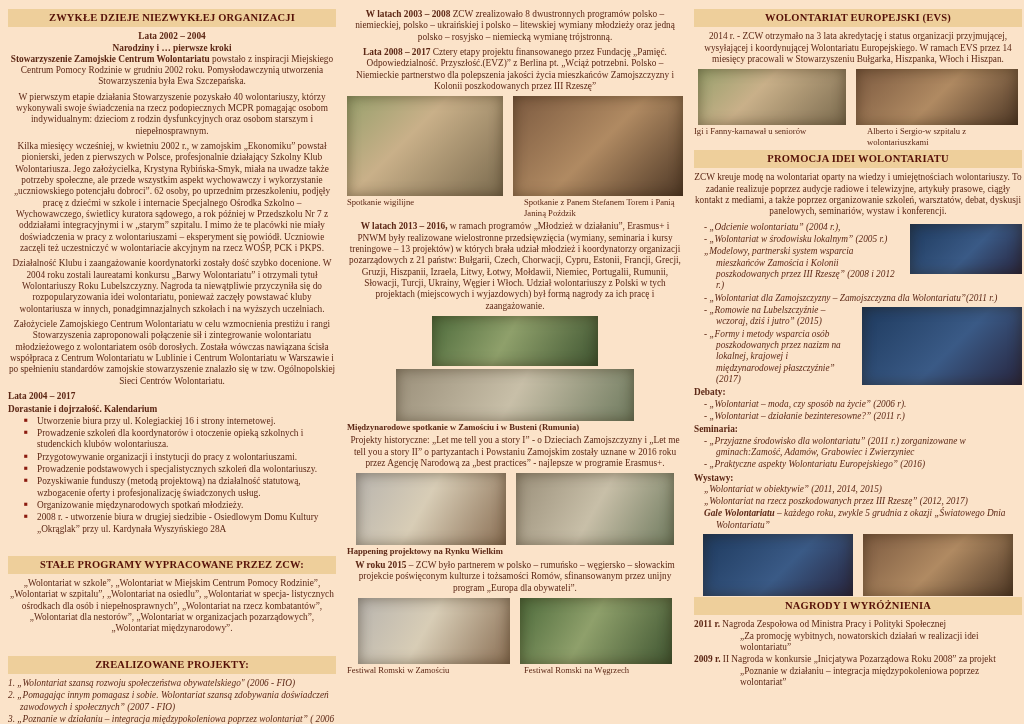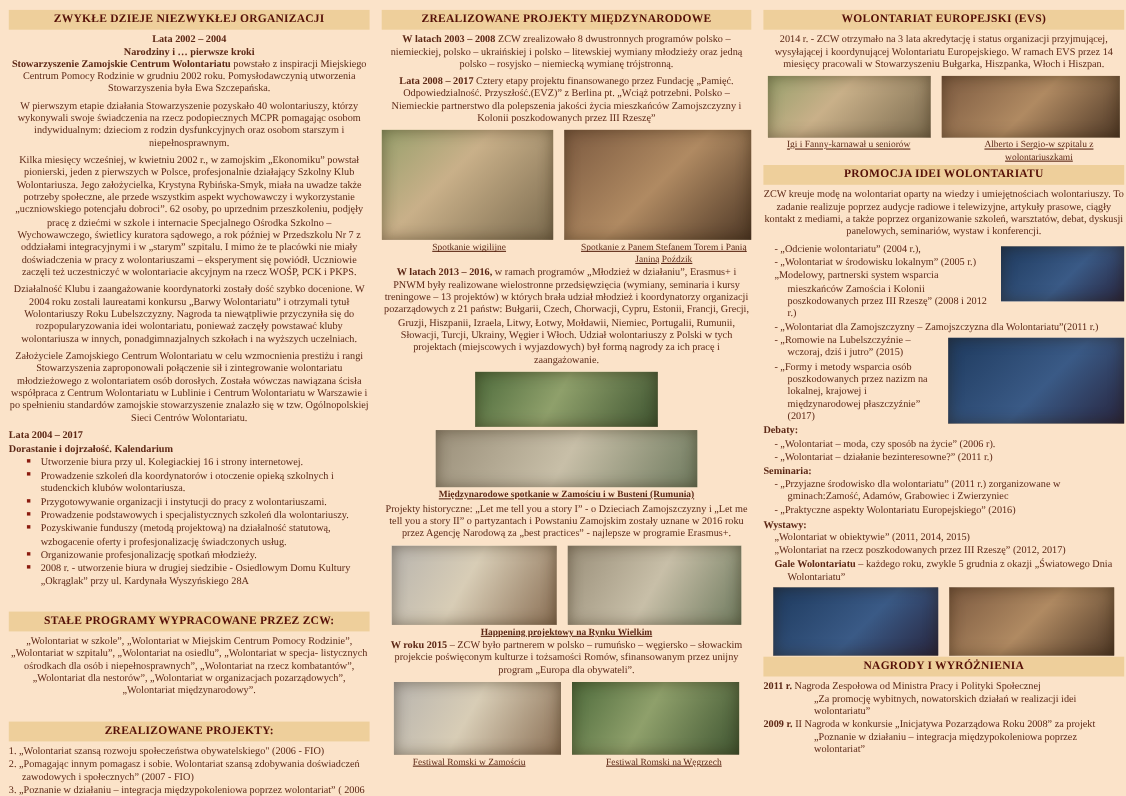--- a/index.html
+++ b/index.html
@@ -10,34 +10,34 @@
   .col.mid{flex-basis:336px;width:336px;}
   .band{background:#eecf9b;color:#551008;font-weight:bold;text-align:center;
     font-size:10.5px;line-height:1.35;padding:2px 2px;margin:0 0 4px 0;letter-spacing:.2px;}
   .band.mt{margin-top:21px;}
   p{margin:0 0 4px 0;text-align:center;}
   .ctr-b{font-weight:bold;text-align:center;margin:0;}
   .lead{font-weight:bold;}
   .subhead{font-weight:bold;text-align:left;margin:2px 0 0 0;}
   .blt{position:relative;padding-left:15px;text-align:left;margin:0 0 1px 14px;}
   .blt::before{content:"■";position:absolute;left:2px;top:0;font-size:6.5px;color:#8a1a0e;}
-  .numit,.dashit{padding-left:12px;text-indent:-12px;text-align:left;margin:0 0 1px 0;}
+  .numit,.dashit{padding-left:12px;text-indent:-12px;text-align:left;margin:0 0 1px 0;font-style:italic;}
   .dashit{margin-left:10px;}
   .award{text-align:left;margin:0 0 1px 0;}
   .award .q{margin-left:46px;}
   .photo-row{display:flex;justify-content:center;align-items:flex-end;gap:10px;margin:2px 0 1px 0;}
   .photo-stack{display:flex;flex-direction:column;align-items:center;gap:3px;margin:2px 0 1px 0;}
   .ph{box-shadow:inset 0 0 14px rgba(40,25,5,.45);}
   .g1{background:linear-gradient(135deg,#97a06c 0%,#c9b089 40%,#7a6a4e 100%);}
   .g2{background:linear-gradient(120deg,#4e6b3c 0%,#8fa06b 45%,#3f5531 100%);}
   .g3{background:linear-gradient(135deg,#1e3a5e 0%,#3a5a86 55%,#27243d 100%);}
   .g4{background:linear-gradient(120deg,#9a8f7a 0%,#c8bfa8 50%,#6e7a5e 100%);}
   .g5{background:linear-gradient(135deg,#7c5a40 0%,#b08a62 50%,#4e3826 100%);}
   .g6{background:linear-gradient(120deg,#b8b4ae 0%,#d8cdb6 45%,#8a6f54 100%);}
-  .cap{font-size:8.6px;text-align:center;margin:0 0 3px 0;text-decoration:underline;}
+  .cap{font-size:8.6px;margin:0 0 3px 0;}
   .cap.b{font-weight:bold;}
   .cap-row{display:flex;justify-content:center;gap:18px;margin:0 0 3px 0;}
   .cap-row .cap{flex:1;margin:0;}
   .conf-ph{float:right;margin:2px 0 3px 7px;}
   .clear{clear:both;}
 </style>
 </head>
 <body>
 
 <div id="leaflet">
@@ -52,38 +52,37 @@
     <p>Działalność Klubu i zaangażowanie koordynatorki zostały dość szybko docenione. W 2004 roku zostali laureatami konkursu „Barwy Wolontariatu” i otrzymali tytuł Wolontariuszy Roku Lubelszczyzny. Nagroda ta niewątpliwie przyczyniła się do rozpopularyzowania idei wolontariatu, ponieważ zaczęły powstawać kluby wolontariusza w innych, ponadgimnazjalnych szkołach i na wyższych uczelniach.</p>
     <p>Założyciele Zamojskiego Centrum Wolontariatu w celu wzmocnienia prestiżu i rangi Stowarzyszenia zaproponowali połączenie sił i zintegrowanie wolontariatu młodzieżowego z wolontariatem osób dorosłych. Została wówczas nawiązana ścisła współpraca z Centrum Wolontariatu w Lublinie i Centrum Wolontariatu w Warszawie i po spełnieniu standardów zamojskie stowarzyszenie znalazło się w tzw. Ogólnopolskiej Sieci Centrów Wolontariatu.</p>
     <div class="ctr-b" style="text-align:left">Lata 2004 – 2017</div>
     <div class="subhead">Dorastanie i dojrzałość. Kalendarium</div>
     <div>
       <div class="blt">Utworzenie biura przy ul. Kolegiackiej 16 i strony internetowej.</div>
       <div class="blt">Prowadzenie szkoleń dla koordynatorów i otoczenie opieką szkolnych i studenckich klubów wolontariusza.</div>
       <div class="blt">Przygotowywanie organizacji i instytucji do pracy z wolontariuszami.</div>
       <div class="blt">Prowadzenie podstawowych i specjalistycznych szkoleń dla wolontariuszy.</div>
       <div class="blt">Pozyskiwanie funduszy (metodą projektową) na działalność statutową, wzbogacenie oferty i profesjonalizację świadczonych usług.</div>
-      <div class="blt">Organizowanie profesjonalizację spotkań młodzieży.</div>
+      <div class="blt">Organizowanie międzynarodowych spotkań młodzieży.</div>
       <div class="blt">2008 r. - utworzenie biura w drugiej siedzibie - Osiedlowym Domu Kultury „Okrąglak” przy ul. Kardynała Wyszyńskiego 28A</div>
     </div>
     <div class="band mt">STAŁE PROGRAMY WYPRACOWANE PRZEZ ZCW:</div>
     <p>„Wolontariat w szkole”, „Wolontariat w Miejskim Centrum Pomocy Rodzinie”, „Wolontariat w szpitalu”, „Wolontariat na osiedlu”, „Wolontariat w specja- listycznych ośrodkach dla osób i niepełnosprawnych”, „Wolontariat na rzecz kombatantów”, „Wolontariat dla nestorów”, „Wolontariat w organizacjach pozarządowych”, „Wolontariat międzynarodowy”.</p>
     <div class="band mt">ZREALIZOWANE PROJEKTY:</div>
     <div>
       <div class="numit">1. „Wolontariat szansą rozwoju społeczeństwa obywatelskiego" (2006 - FIO)</div>
       <div class="numit">2. „Pomagając innym pomagasz i sobie. Wolontariat szansą zdobywania doświadczeń zawodowych i społecznych” (2007 - FIO)</div>
       <div class="numit">3. „Poznanie w działaniu – integracja międzypokoleniowa poprzez wolontariat” ( 2006 - FIO)</div>
       <div class="numit">4. „Aktywność łączy pokolenia” (2009 - Miasto Zamość)</div>
       <div class="numit">5. „Razem łatwiej – federalizacja zamojskich organizacji pozarządowych” (2009-2010 EFS)</div>
 
     </div>
   </div>
 
   <div class="col mid">
-    <div class="band">ZREALIZOWANE PROJEKTY MIĘDZYNARODOWE</div>
     <p><span class="lead">W latach 2003 – 2008</span><span> ZCW zrealizowało 8 dwustronnych programów polsko – niemieckiej, polsko – ukraińskiej i polsko – litewskiej wymiany młodzieży oraz jedną polsko – rosyjsko – niemiecką wymianę trójstronną.</span></p>
     <p><span class="lead">Lata 2008 – 2017</span><span> Cztery etapy projektu finansowanego przez Fundację „Pamięć. Odpowiedzialność. Przyszłość.(EVZ)” z Berlina pt. „Wciąż potrzebni. Polsko – Niemieckie partnerstwo dla polepszenia jakości życia mieszkańców Zamojszczyzny i Kolonii poszkodowanych przez III Rzeszę”</span></p>
     <div class="photo-row">
       <div class="ph g1" style="width:156px;height:100px"></div>
       <div class="ph g5" style="width:170px;height:100px"></div>
     </div>
     <div class="cap-row">
       <div class="cap">Spotkanie wigilijne</div>
       <div class="cap">Spotkanie z Panem Stefanem Torem i Panią Janiną Poździk</div>
     </div>

